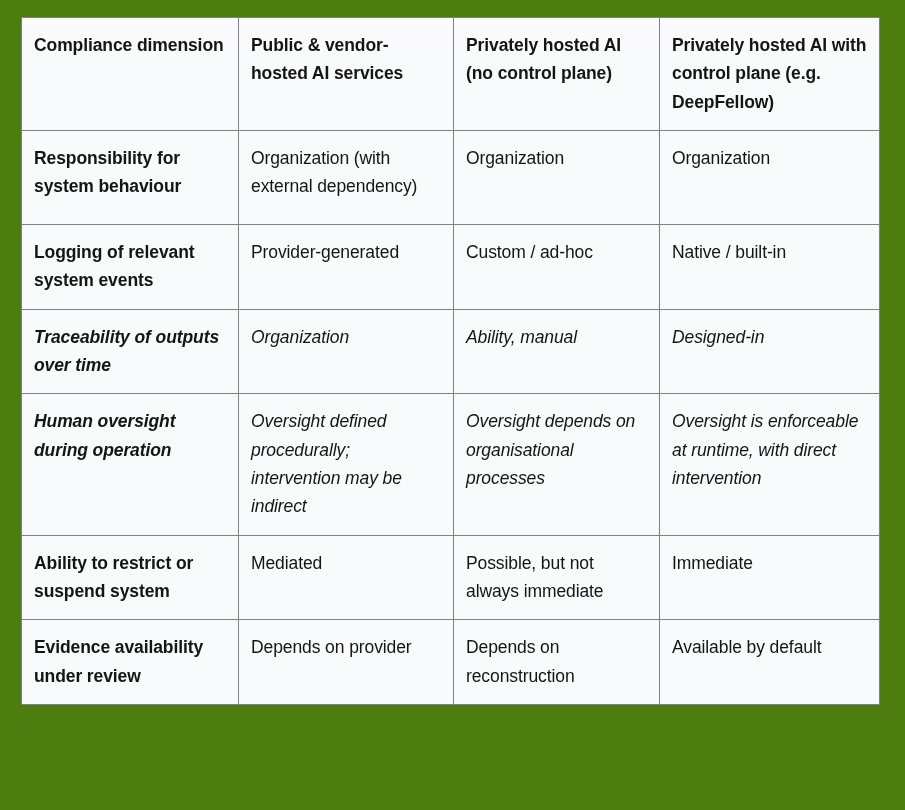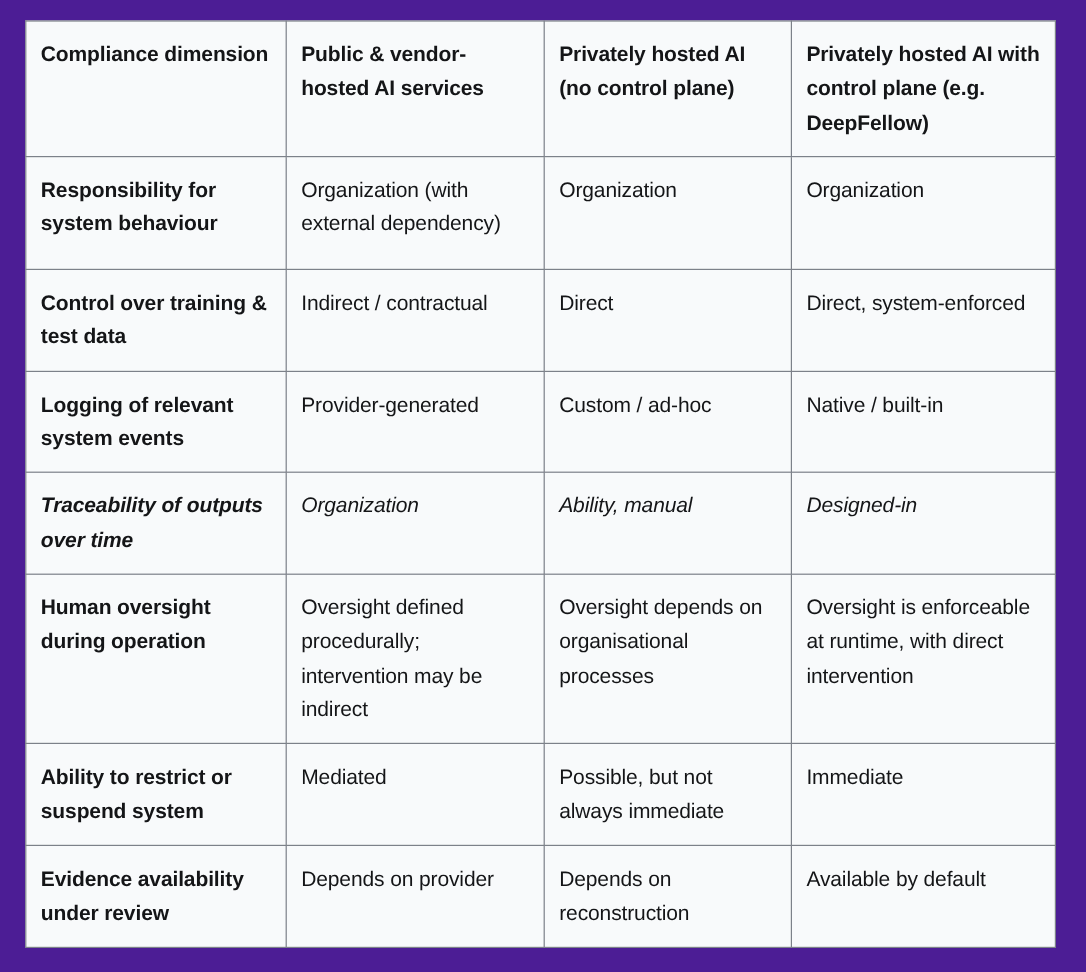--- a/index.html
+++ b/index.html
@@ -8,21 +8,21 @@
     padding: 0;
     width: 905px;
     height: 810px;
     background: #f7f9fb;
     font-family: "Liberation Sans", sans-serif;
     -webkit-font-smoothing: antialiased;
   }
   .page {
     width: 905px;
     height: 810px;
-    background: #4c1d95;
+    background: #4d7c0f;
     position: relative;
     overflow: hidden;
   }
   .table-wrap {
     position: absolute;
     left: 21px;
     top: 17px;
     width: 858px;
   }
   table.compliance-table {
@@ -60,21 +60,21 @@
   }
   table.compliance-table td.cell {
     font-weight: normal;
   }
 
   tr.r-responsibility { height: 94px; margin-top: 48px; }
   tr.r-visibility     { height: 99px; }
   tr.r-control        { height: 69px; }
   tr.r-logging        { height: 70px; }
   tr.r-traceability   { height: 70px; font-style: italic; }
-  tr.r-oversight      { height: 128px; }
+  tr.r-oversight      { height: 128px; font-style: italic; }
   tr.r-restrict       { height: 70px; }
   tr.r-evidence       { height: 77px; }
 </style>
 </head>
 <body>
 
 <div class="page">
   <div class="table-wrap">
     <table class="compliance-table">
       <colgroup>
@@ -90,26 +90,20 @@
           <th>Privately hosted AI (no control plane)</th>
           <th>Privately hosted AI with control plane (e.g. DeepFellow)</th>
         </tr>
       </thead>
       <tbody>
         <tr class="r-responsibility">
           <td class="rowhead">Responsibility for system behaviour</td>
           <td class="cell">Organization (with external dependency)</td>
           <td class="cell">Organization</td>
           <td class="cell">Organization</td>
-        </tr>
-        <tr class="r-control">
-          <td class="rowhead">Control over training &amp; test data</td>
-          <td class="cell">Indirect / contractual</td>
-          <td class="cell">Direct</td>
-          <td class="cell">Direct, system-enforced</td>
         </tr>
         <tr class="r-logging">
           <td class="rowhead">Logging of relevant system events</td>
           <td class="cell">Provider-generated</td>
           <td class="cell">Custom / ad-hoc</td>
           <td class="cell">Native / built-in</td>
         </tr>
         <tr class="r-traceability">
           <td class="rowhead">Traceability of outputs over time</td>
           <td class="cell">Organization</td>

